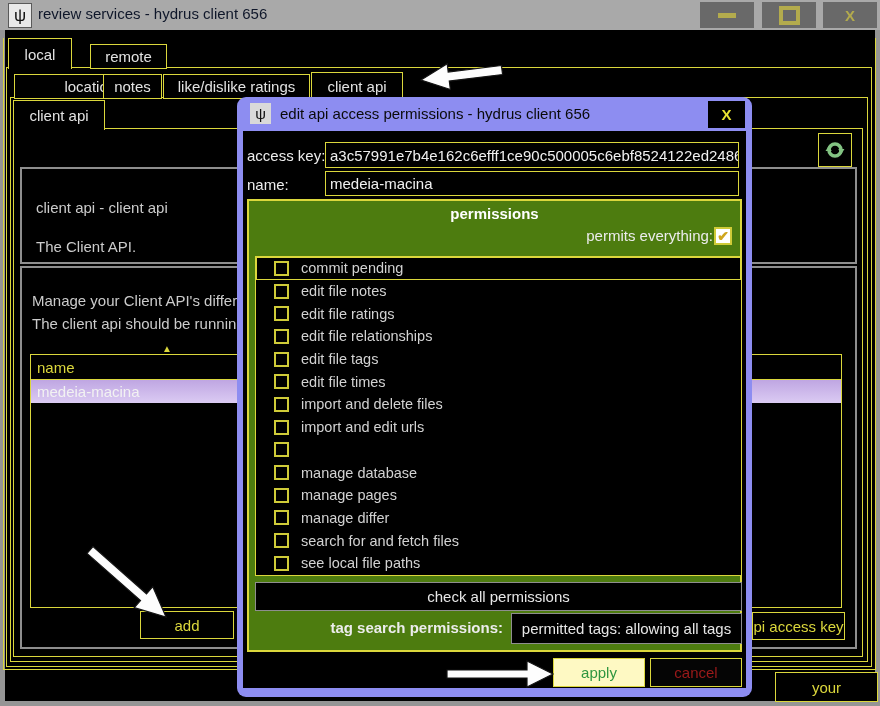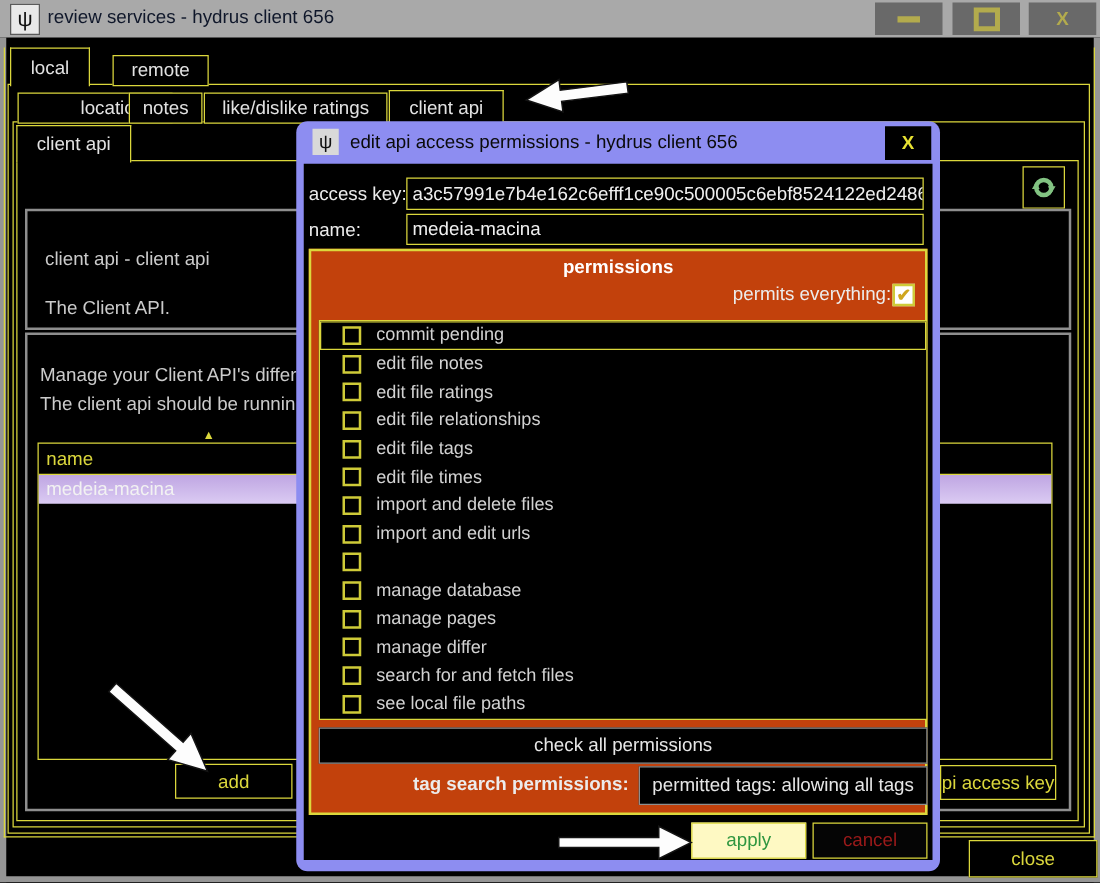--- a/index.html
+++ b/index.html
@@ -49,21 +49,21 @@
   .dlg-title{position:absolute;left:0;top:0;right:0;height:34px;}
   .dlg-iconbox{position:absolute;left:13px;top:6px;width:21px;height:21px;background:#d9d9d9;
                display:flex;align-items:center;justify-content:center;font-size:15px;color:#111;}
   .dlg-title-text{position:absolute;left:43px;top:8px;font-size:15px;color:#0a0a0a;}
   .dlg-x{position:absolute;left:471px;top:4px;width:37px;height:27px;background:#000;color:#e8e232;
          font-weight:bold;font-size:15px;display:flex;align-items:center;justify-content:center;cursor:pointer;}
   .dlg-body{position:absolute;left:6px;top:34px;width:503px;height:557px;background:#000;}
   .fld-label{position:absolute;color:#ececec;font-size:15px;}
   .fld-input{position:absolute;background:#000;border:1px solid #dbd73c;color:#f0f0f0;font-size:15px;
              display:flex;align-items:center;padding:0 4px;white-space:nowrap;overflow:hidden;cursor:text;}
-  .fieldset{position:absolute;left:4px;top:68px;width:491px;height:449px;border:2px solid #dbd73c;background:#c2410c;}
+  .fieldset{position:absolute;left:4px;top:68px;width:491px;height:449px;border:2px solid #dbd73c;background:#4d7c0f;}
   .fs-title{position:absolute;left:0;right:0;top:4px;text-align:center;color:#fff;font-weight:bold;font-size:15px;}
   .permits-row{position:absolute;right:8px;top:26px;height:20px;display:flex;align-items:flex-start;gap:1px;}
   .cb{width:15px;height:15px;border:2px solid #cfcb38;background:#000;flex:0 0 auto;box-sizing:border-box;}
   .cb.checked{width:18px;height:18px;background:#fff;display:flex;align-items:center;justify-content:center;
               color:#cfa61e;font-size:14px;font-weight:bold;line-height:18px;}
   .plist{position:absolute;left:6px;top:55px;width:485px;height:318px;border:1px solid #dbd73c;
          background:#000;display:flex;flex-direction:column;overflow:hidden;}
   .perm-row{height:22.7px;flex:0 0 auto;display:flex;align-items:center;padding-left:18px;gap:12px;cursor:pointer;}
   .perm-row.focused{outline:1px solid #dbd73c;outline-offset:-1px;}
   .perm-label{color:#d2d2d2;font-size:14.5px;}
@@ -149,21 +149,21 @@
     <div class="desc-text" style="left:10px;top:47px;">The client api should be runnin</div>
     <div class="sort-tri" style="left:140px;top:76px;">▲</div>
     <div class="tbl" style="left:8px;top:86px;width:810px;height:252px;">
       <div class="tbl-head">name</div>
       <div class="tbl-row sel">medeia-macina</div>
     </div>
     <div class="ybtn" style="left:118px;top:343px;width:92px;height:26px;">add</div>
     <div class="ybtn" style="left:730px;top:344px;width:91px;height:26px;">pi access key</div>
   </div>
 
-  <div class="ybtn" style="left:775px;top:672px;width:101px;height:28px;">close</div>
+  <div class="ybtn" style="left:775px;top:672px;width:101px;height:28px;">your</div>
 
   <div class="dialog">
     <div class="dlg-title">
       <div class="dlg-iconbox">ψ</div>
       <div class="dlg-title-text">edit api access permissions - hydrus client 656</div>
       <div class="dlg-x">X</div>
     </div>
     <div class="dlg-body">
       <div class="fld-label" style="left:4px;top:16px;">access key:</div>
       <div class="fld-input" style="left:82px;top:11px;width:404px;height:24px;">a3c57991e7b4e162c6efff1ce90c500005c6ebf8524122ed2486e</div>

